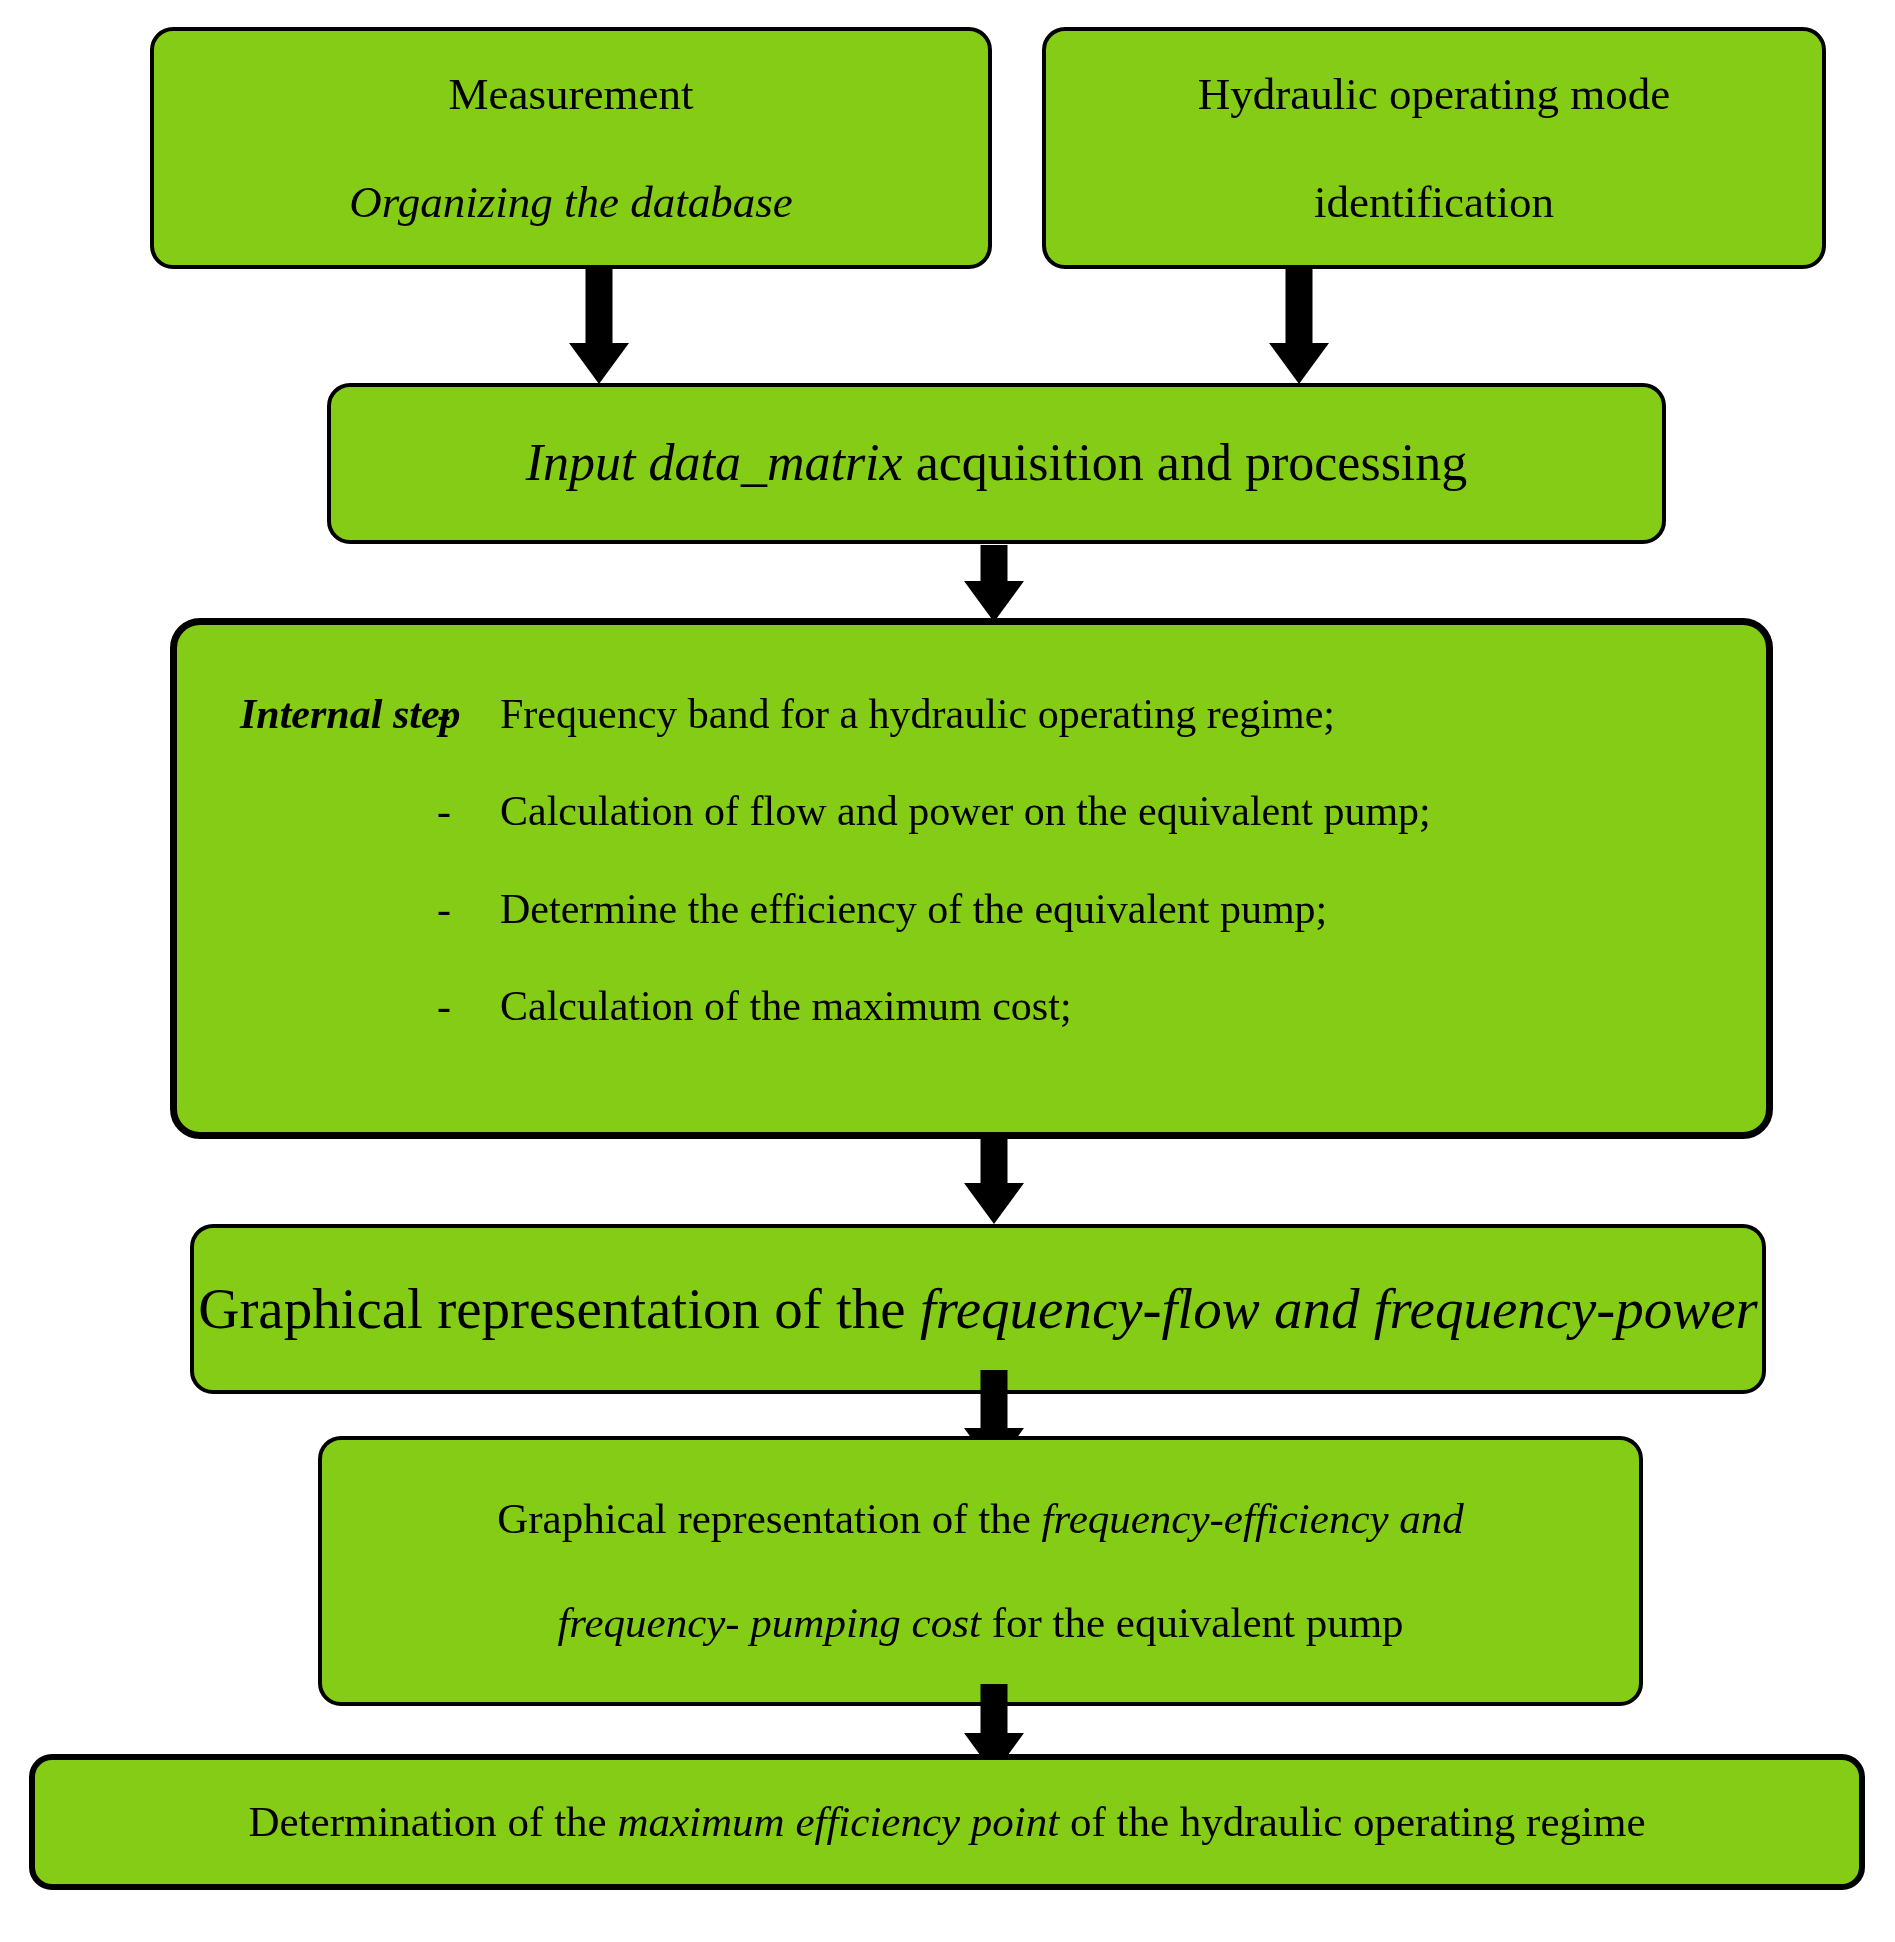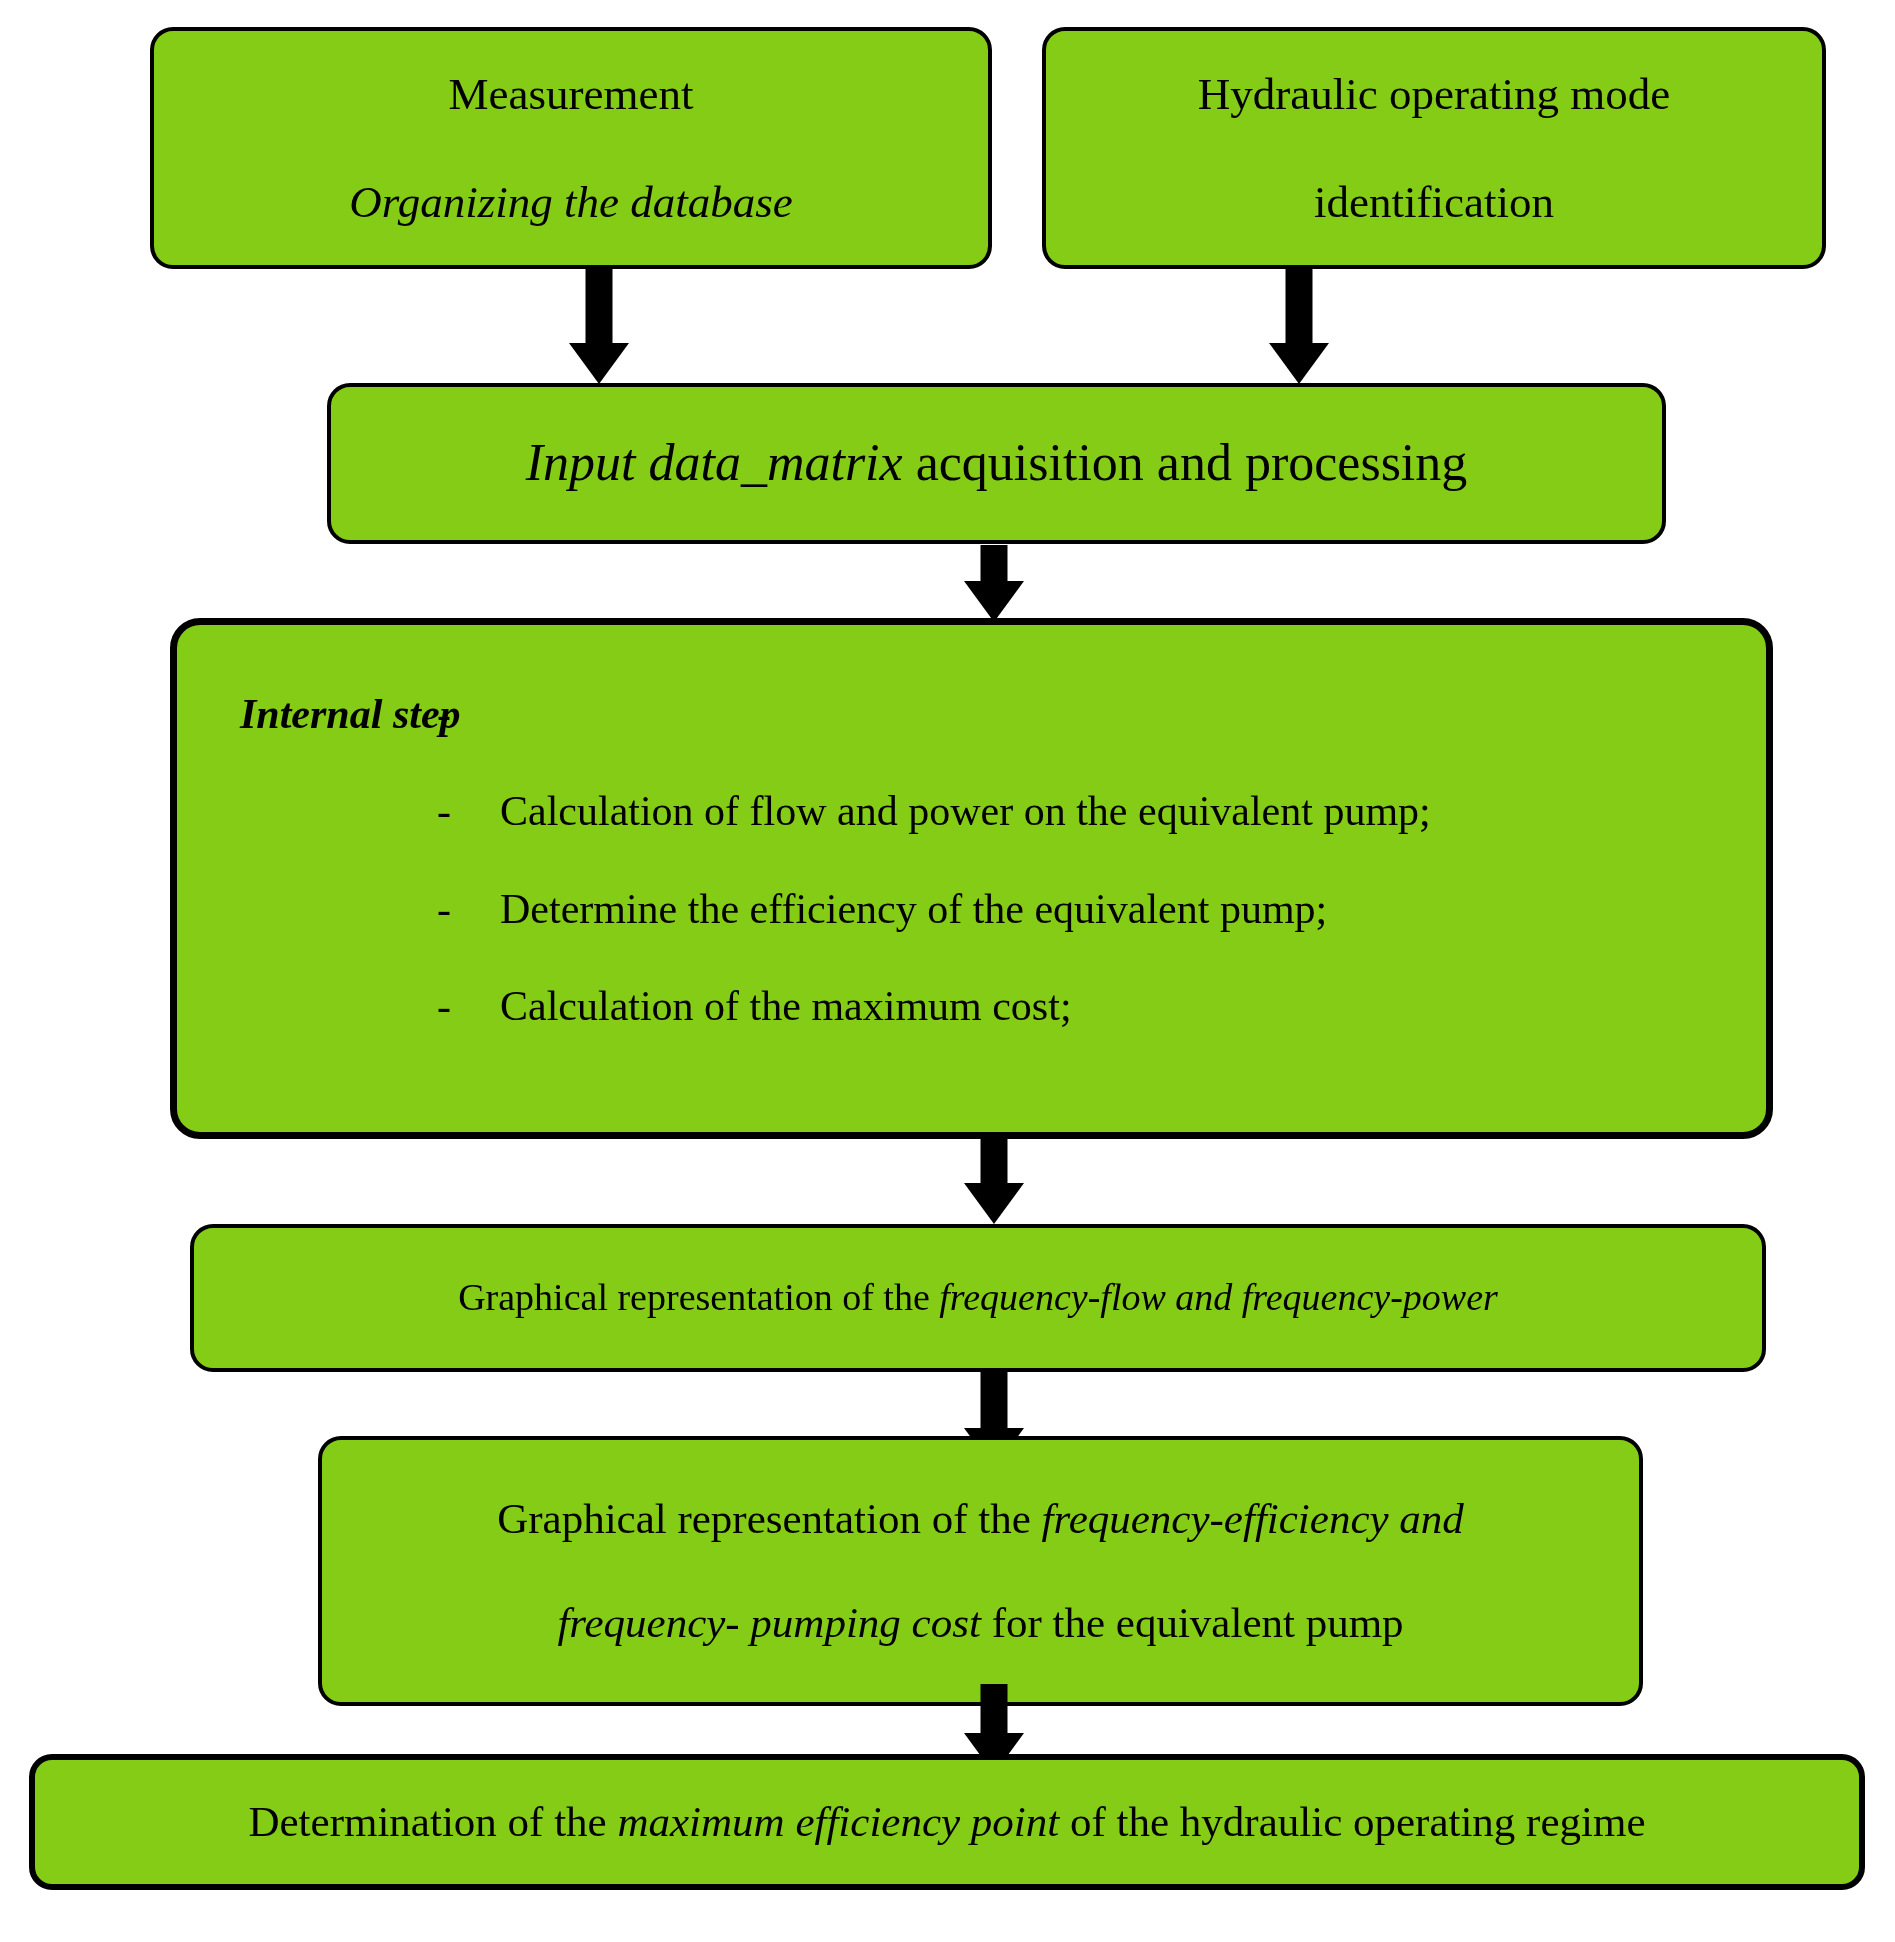--- a/index.html
+++ b/index.html
@@ -71,22 +71,22 @@
   #node-internal {
     left: 170px; top: 618px;
     width: 1603px; height: 521px;
     align-items: flex-start;
     justify-content: flex-start;
     padding: 64px 36px 0 36px;
   }
 
   #node-graph1 {
     left: 190px; top: 1224px;
-    width: 1576px; height: 148px;
-    font-size: 38px;
+    width: 1576px; height: 170px;
+    font-size: 57px;
   }
 
   #node-graph2 {
     left: 318px; top: 1436px;
     width: 1325px; height: 270px;
     font-size: 43px;
   }
   #node-graph2 .line + .line { margin-top: 52px; }
 
   #node-final {
@@ -184,20 +184,21 @@
     <div class="shaft" style="width:27px; height:43px;"></div>
     <div class="head"></div>
   </div>
 
   <div class="node thick" id="node-internal">
     <div class="step-list">
 
       <div class="step-row">
         <span class="step-lead">Internal step</span>
         <span class="step-dash">-</span>
+        <span class="step-text">Frequency band for a hydraulic operating regime;</span>
       </div>
 
       <div class="step-row">
         <span class="step-lead"></span>
         <span class="step-dash">-</span>
         <span class="step-text">Calculation of flow and power on the equivalent pump;</span>
       </div>
 
       <div class="step-row">
         <span class="step-lead"></span>

